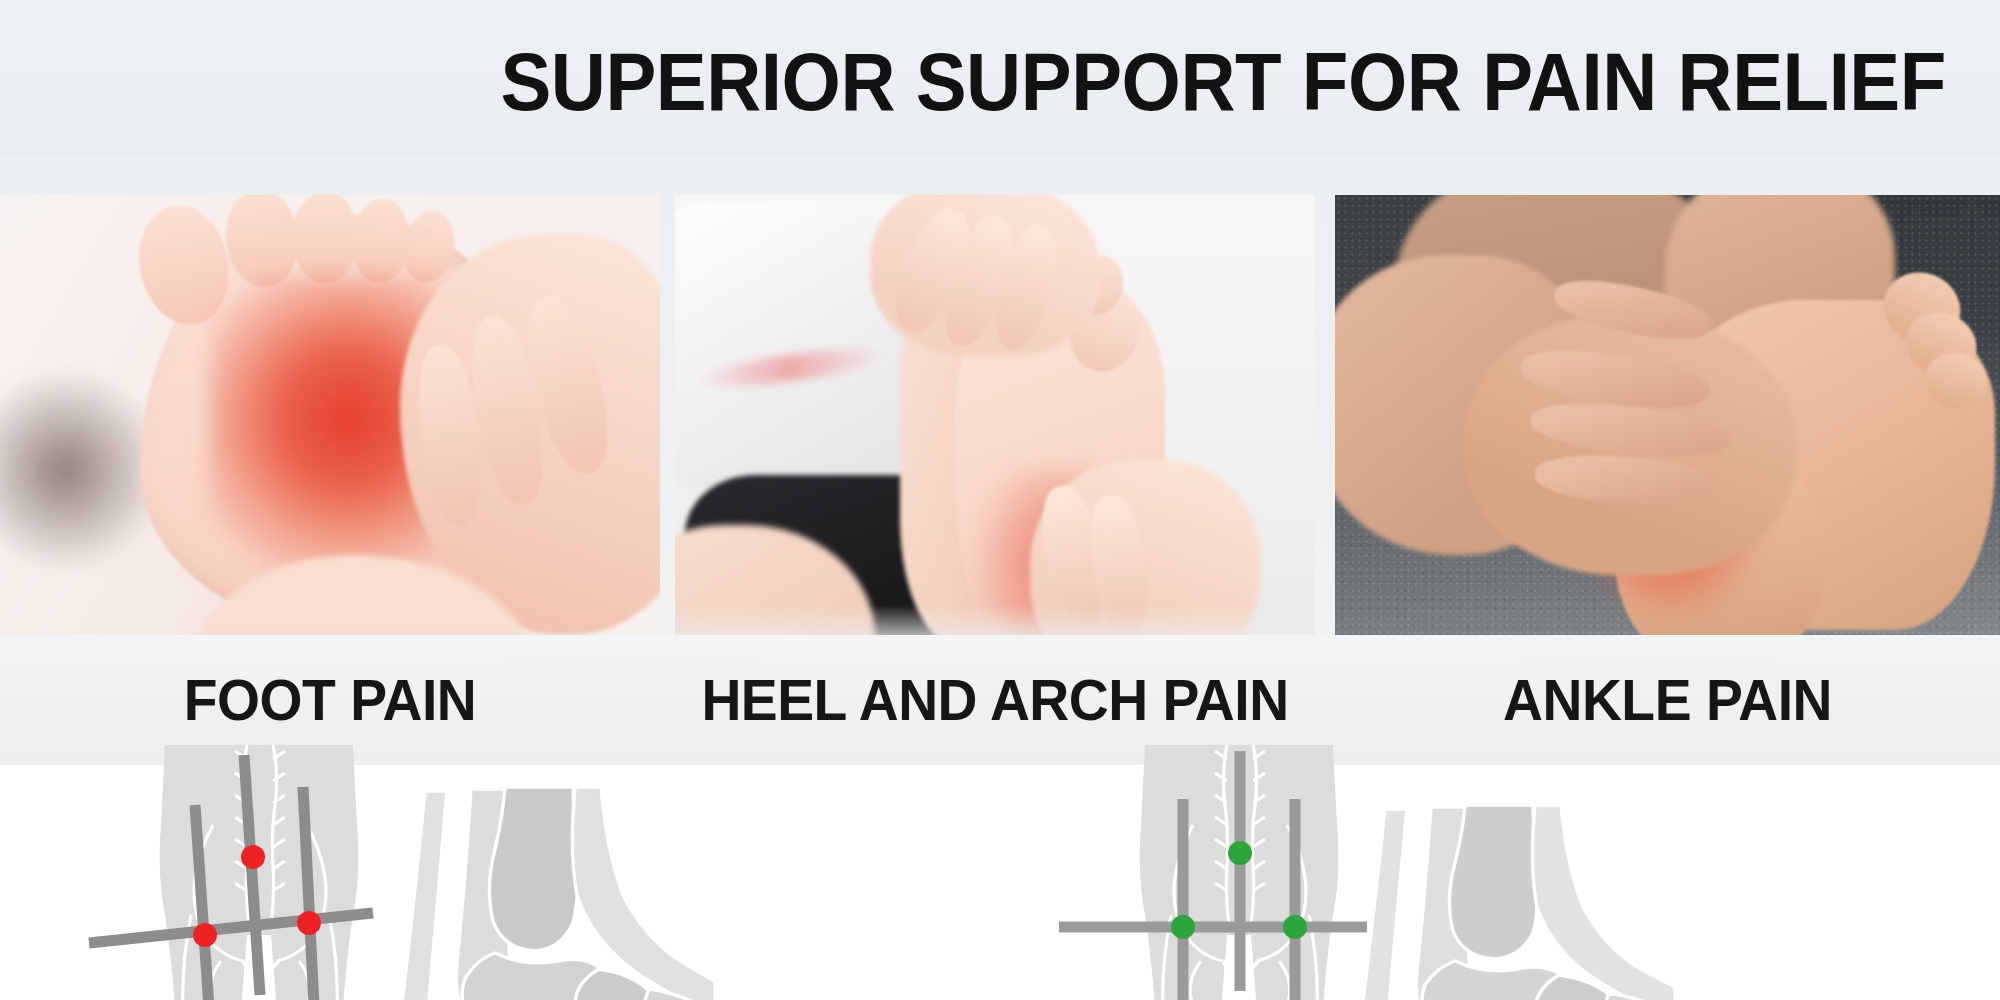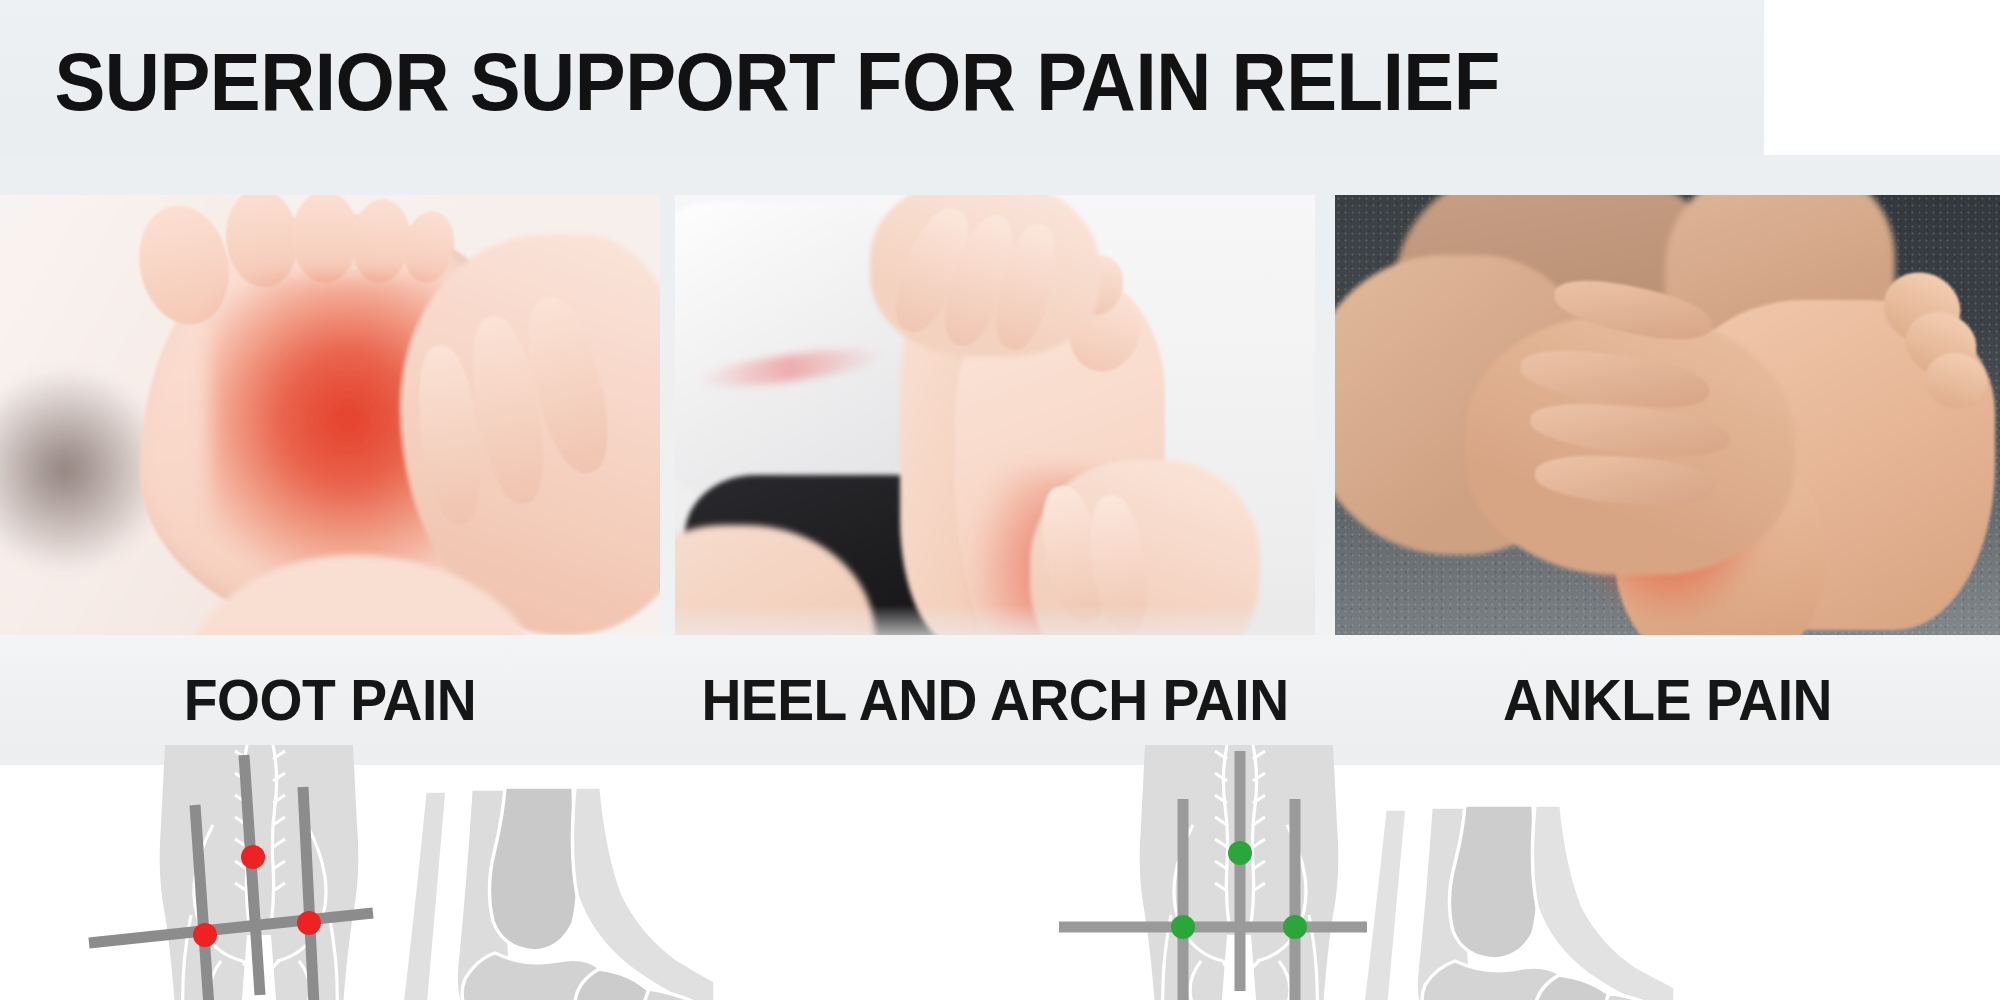--- a/index.html
+++ b/index.html
@@ -7,23 +7,23 @@
     width:2000px;height:1000px;
     background:#ffffff;
     font-family:"Liberation Sans", sans-serif;
     overflow:hidden;
     position:relative;
   }
   .page{position:relative;width:2000px;height:1000px;overflow:hidden;}
 
   
   .header{
-    position:absolute;left:0;top:0;width:1764px;height:155px;
+    position:absolute;left:0;top:0;width:2000px;height:155px;
     background:linear-gradient(180deg,#eef1f3 0%,#eceff1 55%,#e9edef 100%);
-    display:flex;align-items:center;justify-content:flex-start;
+    display:flex;align-items:center;justify-content:flex-end;
   }
   .header-title{
     font-family:"Liberation Sans", sans-serif;
     font-weight:bold;
     font-size:82px;
     letter-spacing:-0.5px;
     color:#121212;
     transform:scaleX(0.93);
     transform-origin:center;
     white-space:nowrap;

